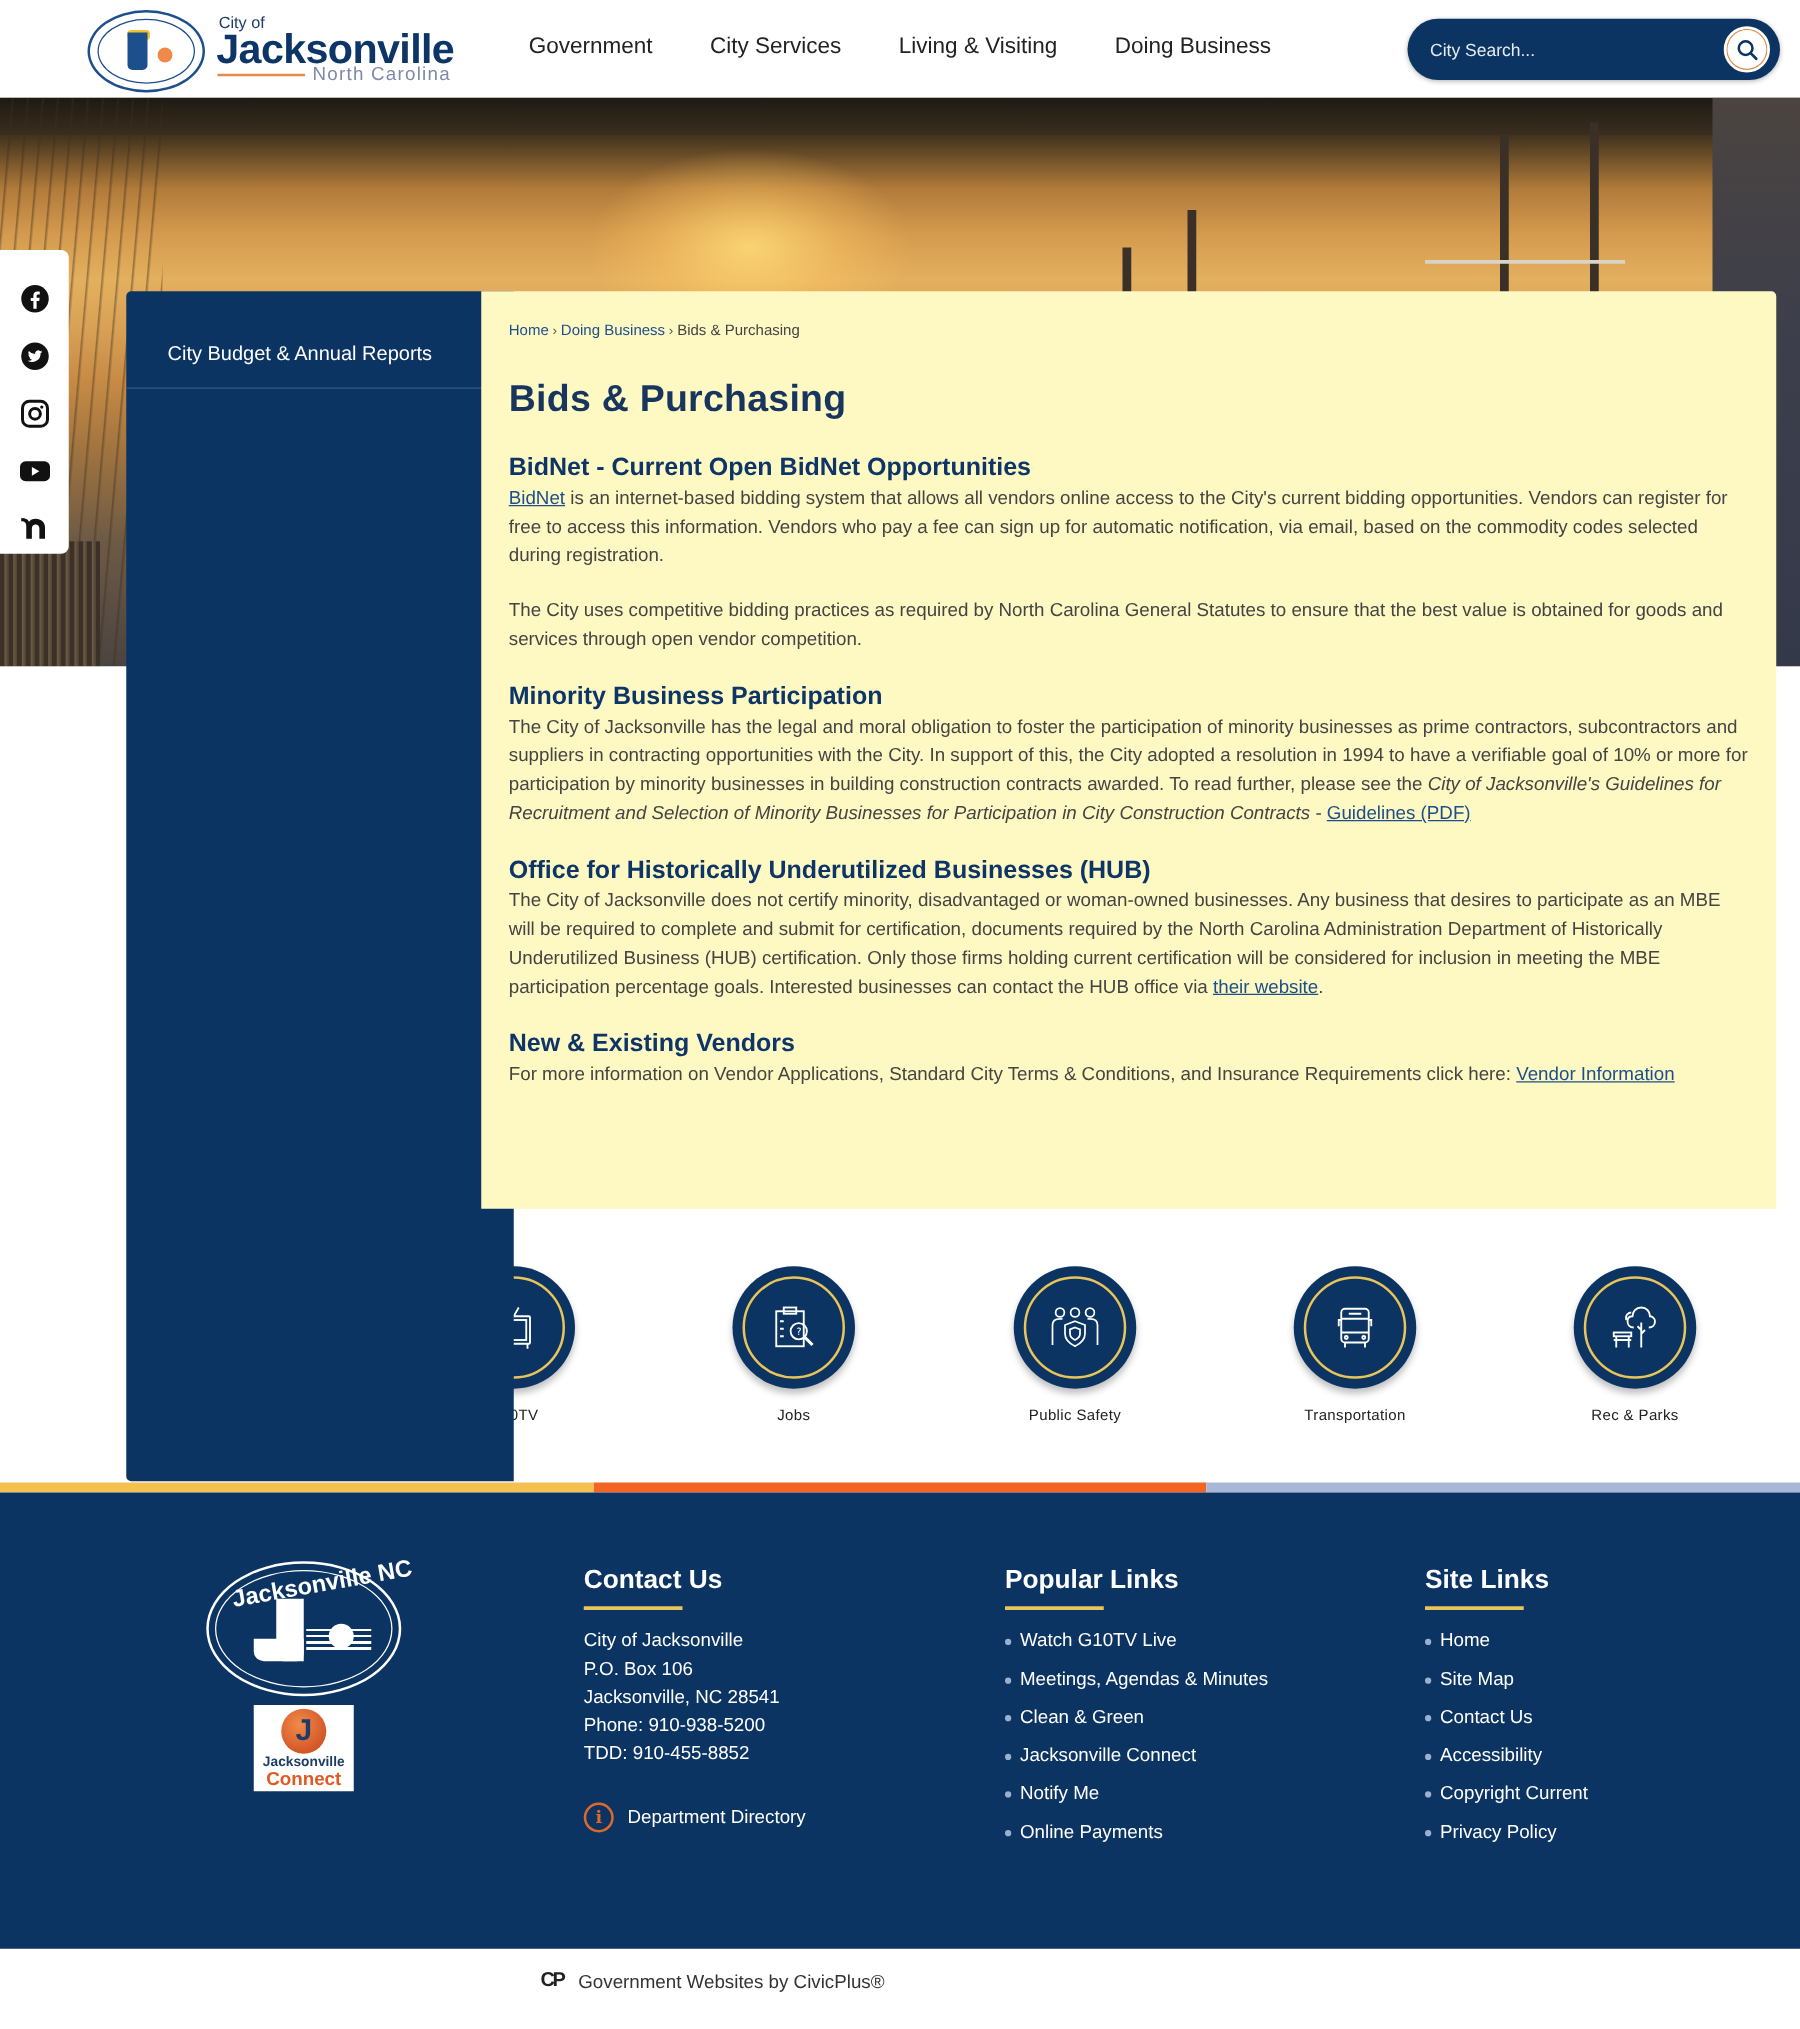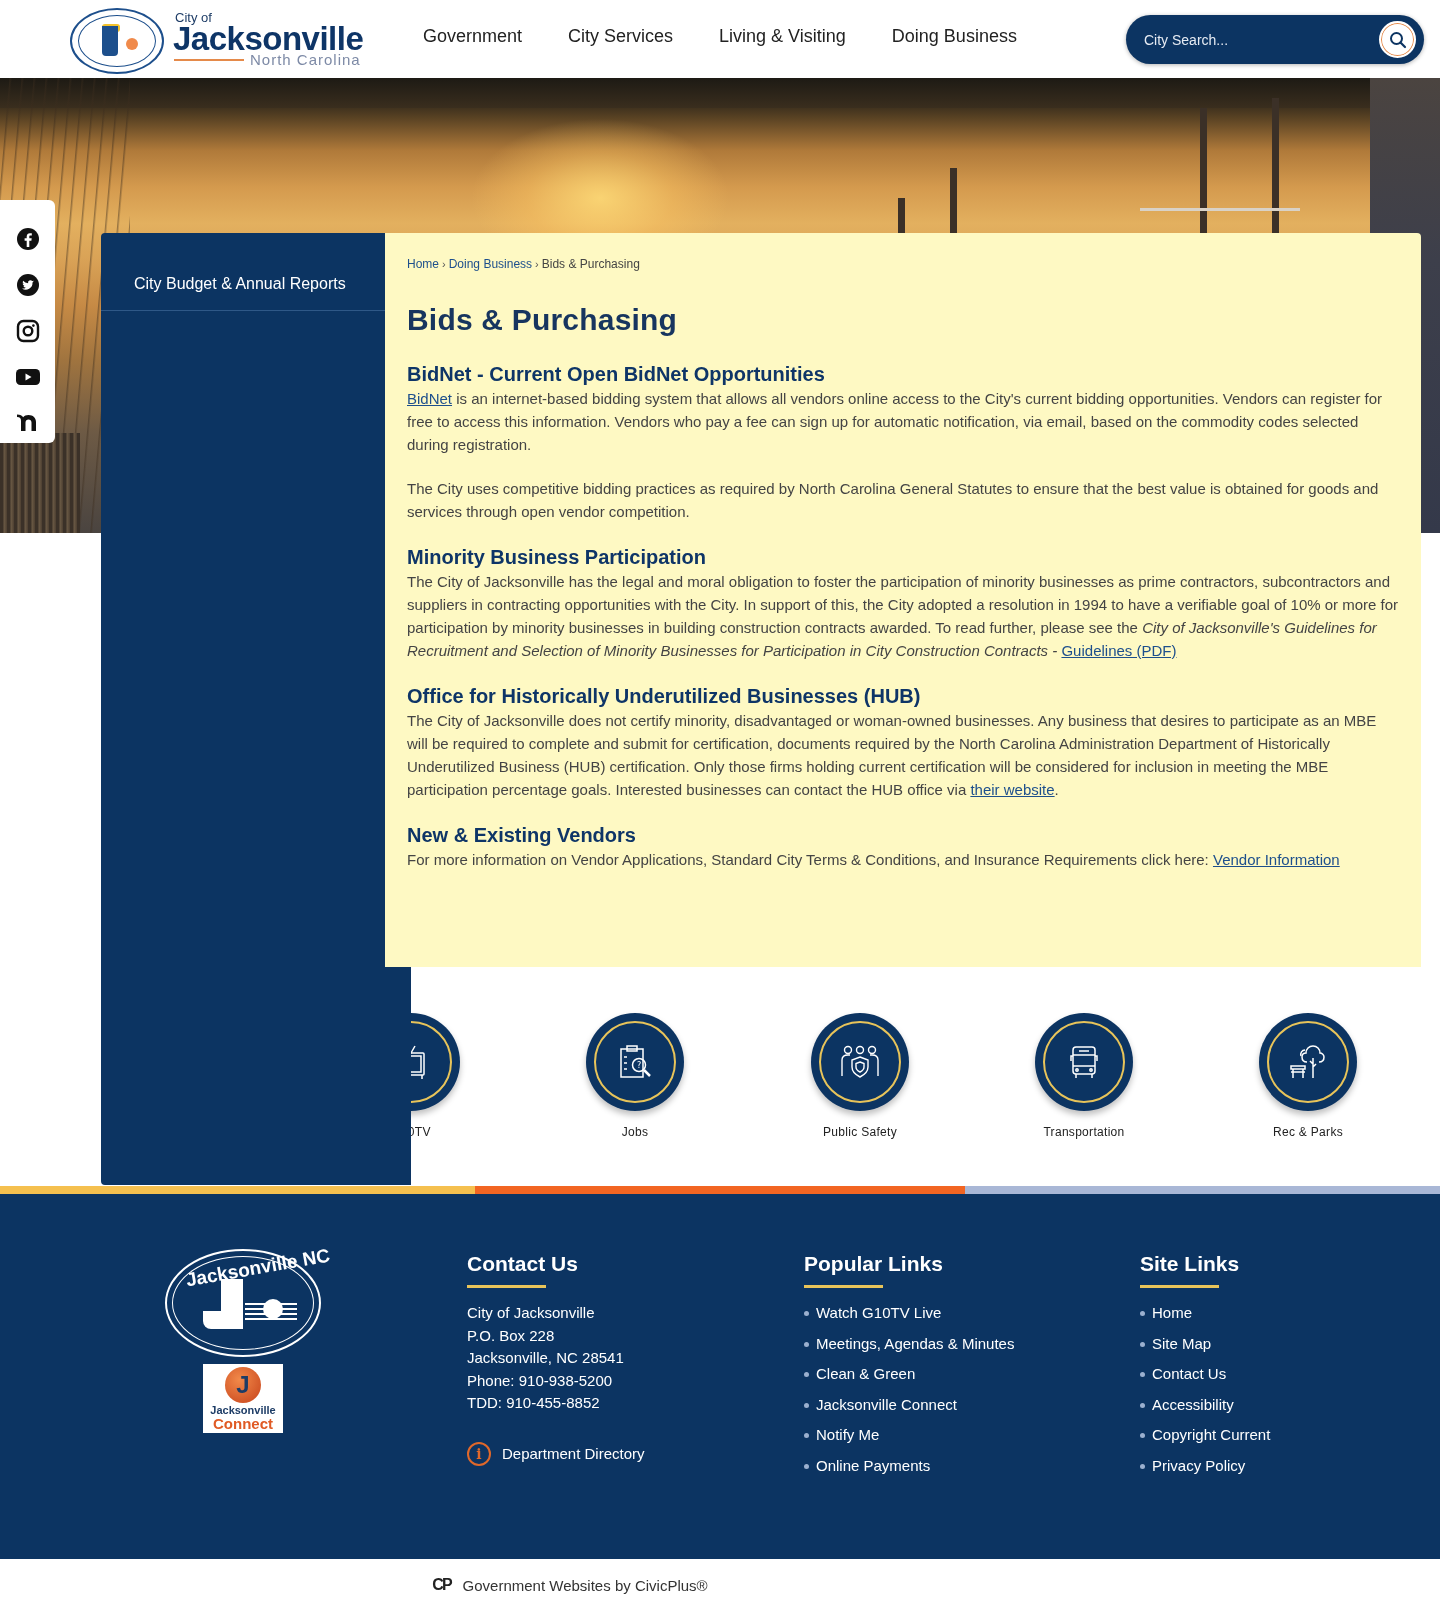--- a/index.html
+++ b/index.html
@@ -338,21 +338,21 @@
     <div class="jball">J</div>
     <div class="t1">Jacksonville</div>
     <div class="t2">Connect</div>
   </div>
 
   <div class="f-col f-contact">
     <h3>Contact Us</h3>
     <div class="uline"></div>
     <div class="lines-block">
       <div>City of Jacksonville</div>
-      <div>P.O. Box 228</div>
+      <div>P.O. Box 106</div>
       <div>Jacksonville, NC 28541</div>
       <div>Phone: 910-938-5200</div>
       <div>TDD: 910-455-8852</div>
     </div>
     <a class="f-dir">
       <span class="info">i</span>
       <span class="lbl">Department Directory</span>
     </a>
   </div>
 

